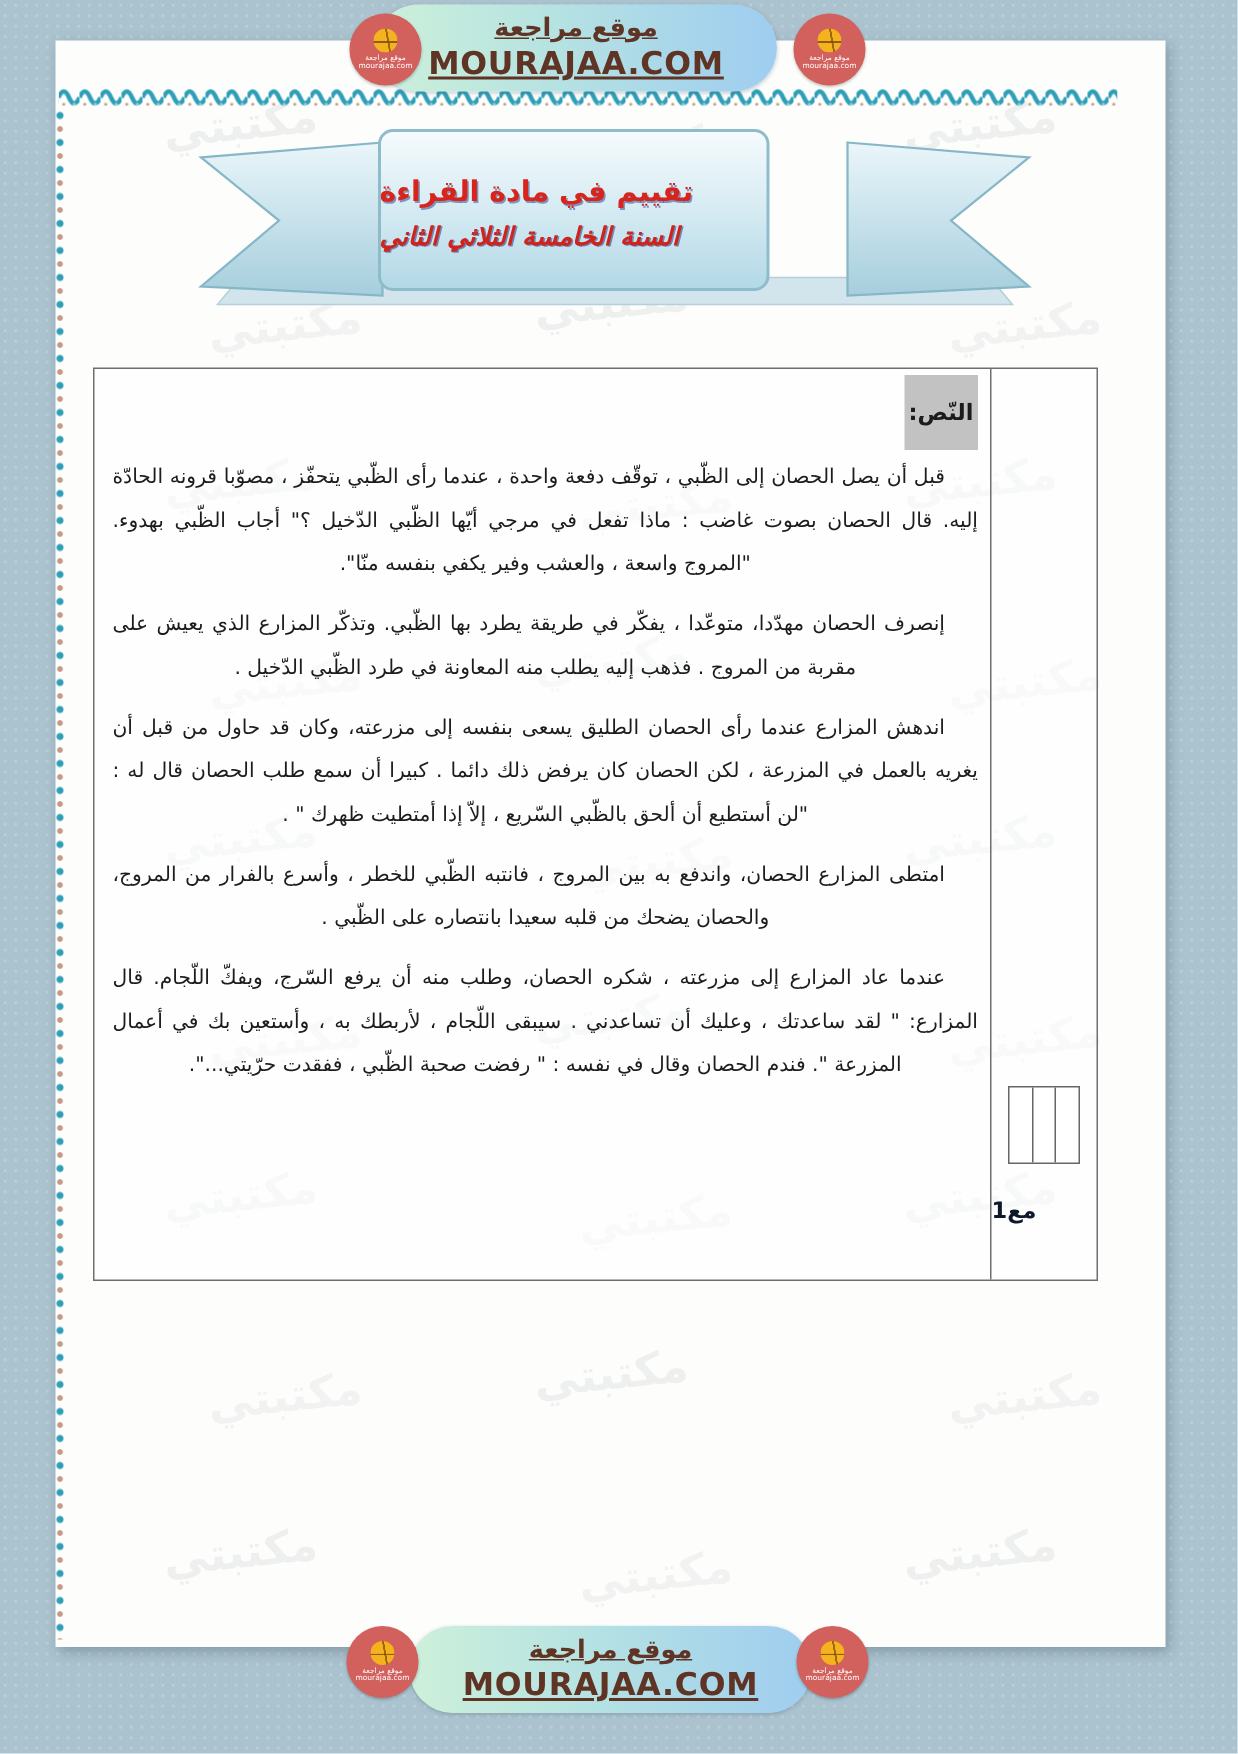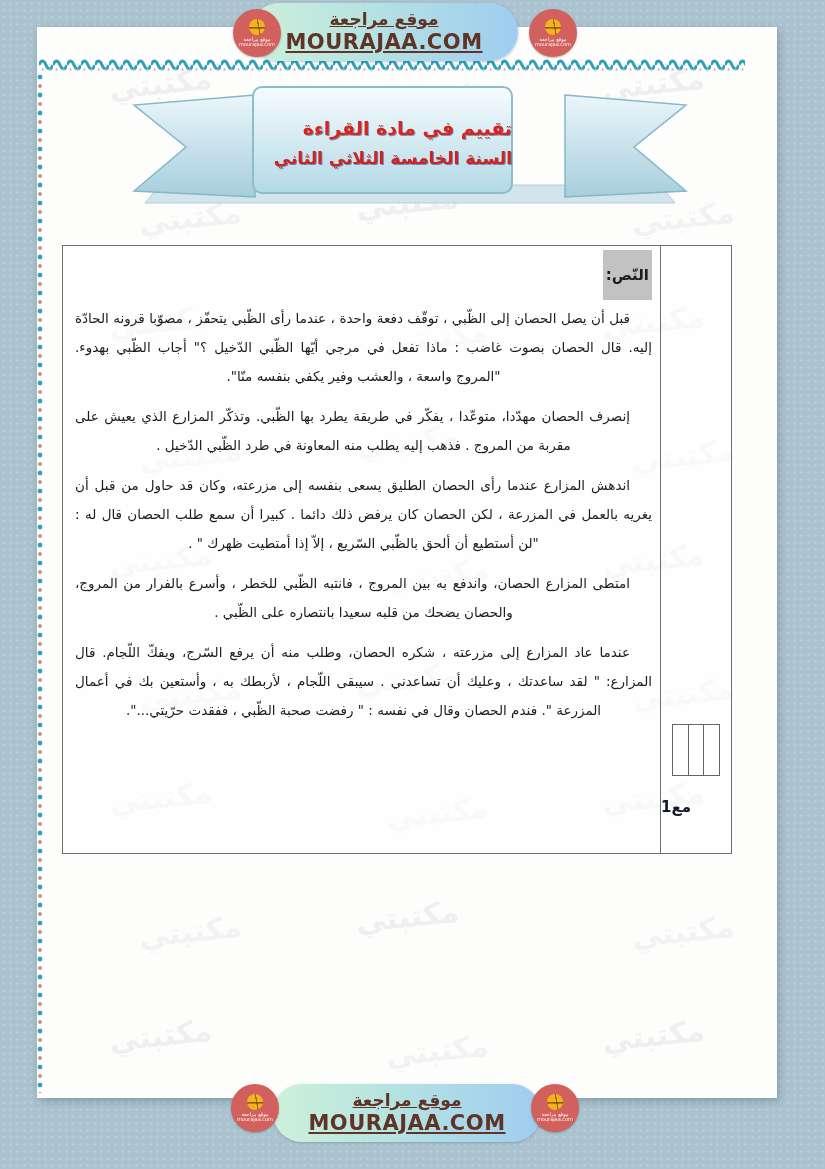--- a/index.html
+++ b/index.html
@@ -43,25 +43,25 @@
     background-image:linear-gradient(0deg,rgba(0,0,0,0) 40%,rgba(120,70,10,.8) 41%,rgba(120,70,10,.8) 47%,rgba(0,0,0,0) 48%),
       linear-gradient(80deg,rgba(0,0,0,0) 55%,rgba(120,70,10,.7) 56%,rgba(120,70,10,.7) 62%,rgba(0,0,0,0) 63%);}
   .logo-badge .t1{font-size:5px;color:#fff;line-height:1.1;}
   .logo-badge .t2{font-size:5px;color:#fff;line-height:1.1;}
   .badge-h-l{left:233px;top:9px;} .badge-h-r{left:529px;top:9px;}
   .badge-f-l{left:231px;top:1084px;} .badge-f-r{left:531px;top:1084px;}
 
   
   .ribbon-wrap{position:absolute;left:93px;top:58px;width:560px;height:120px;z-index:1;}
   .ribbon-titles{position:absolute;left:216px;top:64px;width:259px;height:102px;z-index:2;
-    display:flex;flex-direction:column;align-items:flex-end;justify-content:center;gap:9px;}
+    display:flex;flex-direction:column;align-items:flex-start;justify-content:center;gap:9px;}
   .ribbon-titles .l1{font-size:19px;font-weight:bold;color:#d8241b;
     text-shadow:1px 1px 0 rgba(35,60,140,.5);}
   .ribbon-titles .l2{font-size:17px;font-weight:bold;color:#cf231c;
-    text-shadow:1px 1px 0 rgba(35,60,140,.55);}
+    text-shadow:1px 1px 0 rgba(35,60,140,.55);font-style:italic;}
 
   
   .textbox{position:absolute;left:25px;top:218px;width:668px;height:607px;border:1px solid #6f6f6f;
     background:rgba(255,255,255,.55);display:flex;flex-direction:row;z-index:1;}
   .main-text{flex:1;direction:rtl;padding:4px 8px 4px 12px;color:#1c1c1c;}
   .nass-label{display:inline-block;background:#c2c2c2;font-weight:bold;font-size:15px;
     padding:16px 3px;margin-bottom:4px;}
   .main-text p{margin:0 0 11px 0;font-size:13.5px;line-height:29px;
     text-align:justify;text-align-last:center;text-indent:22px;}
   .side-col{width:70px;border-left:1px solid #6f6f6f;position:relative;}

